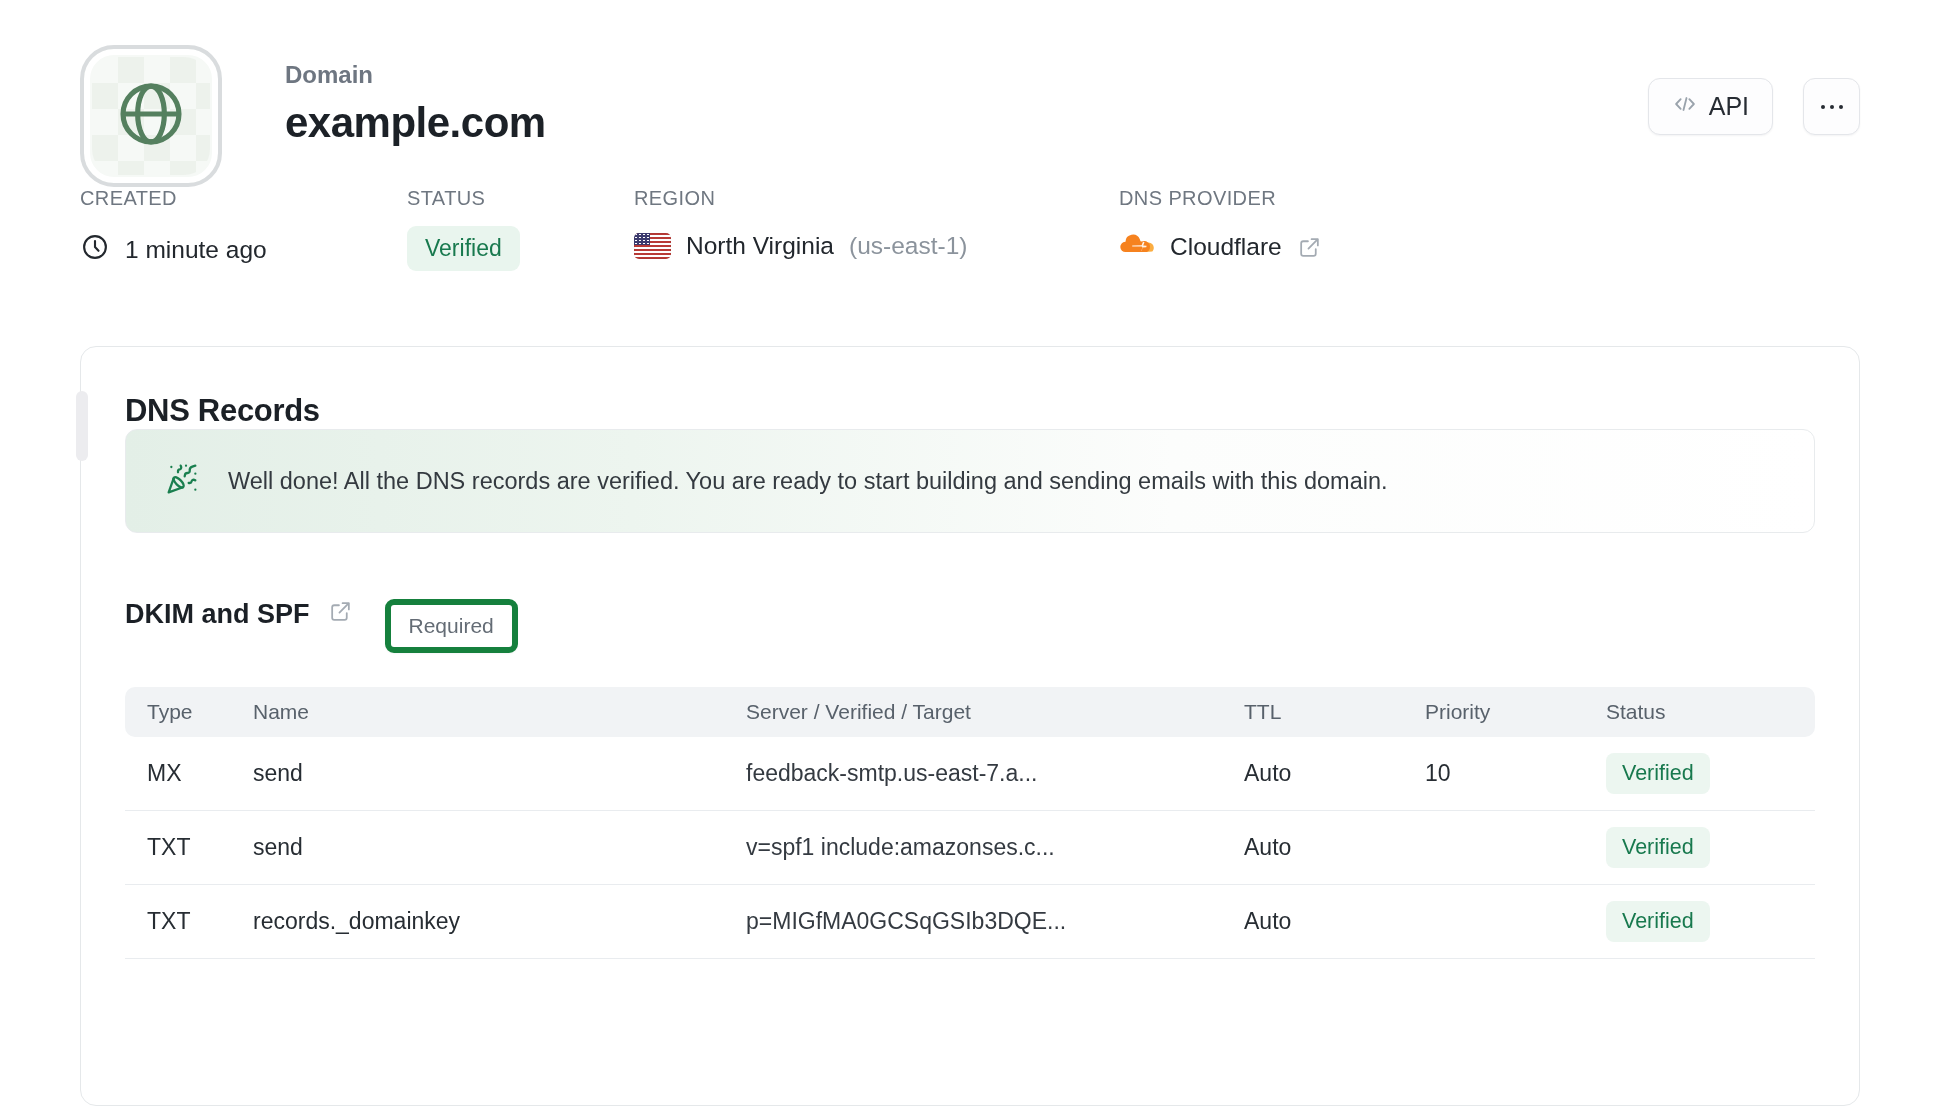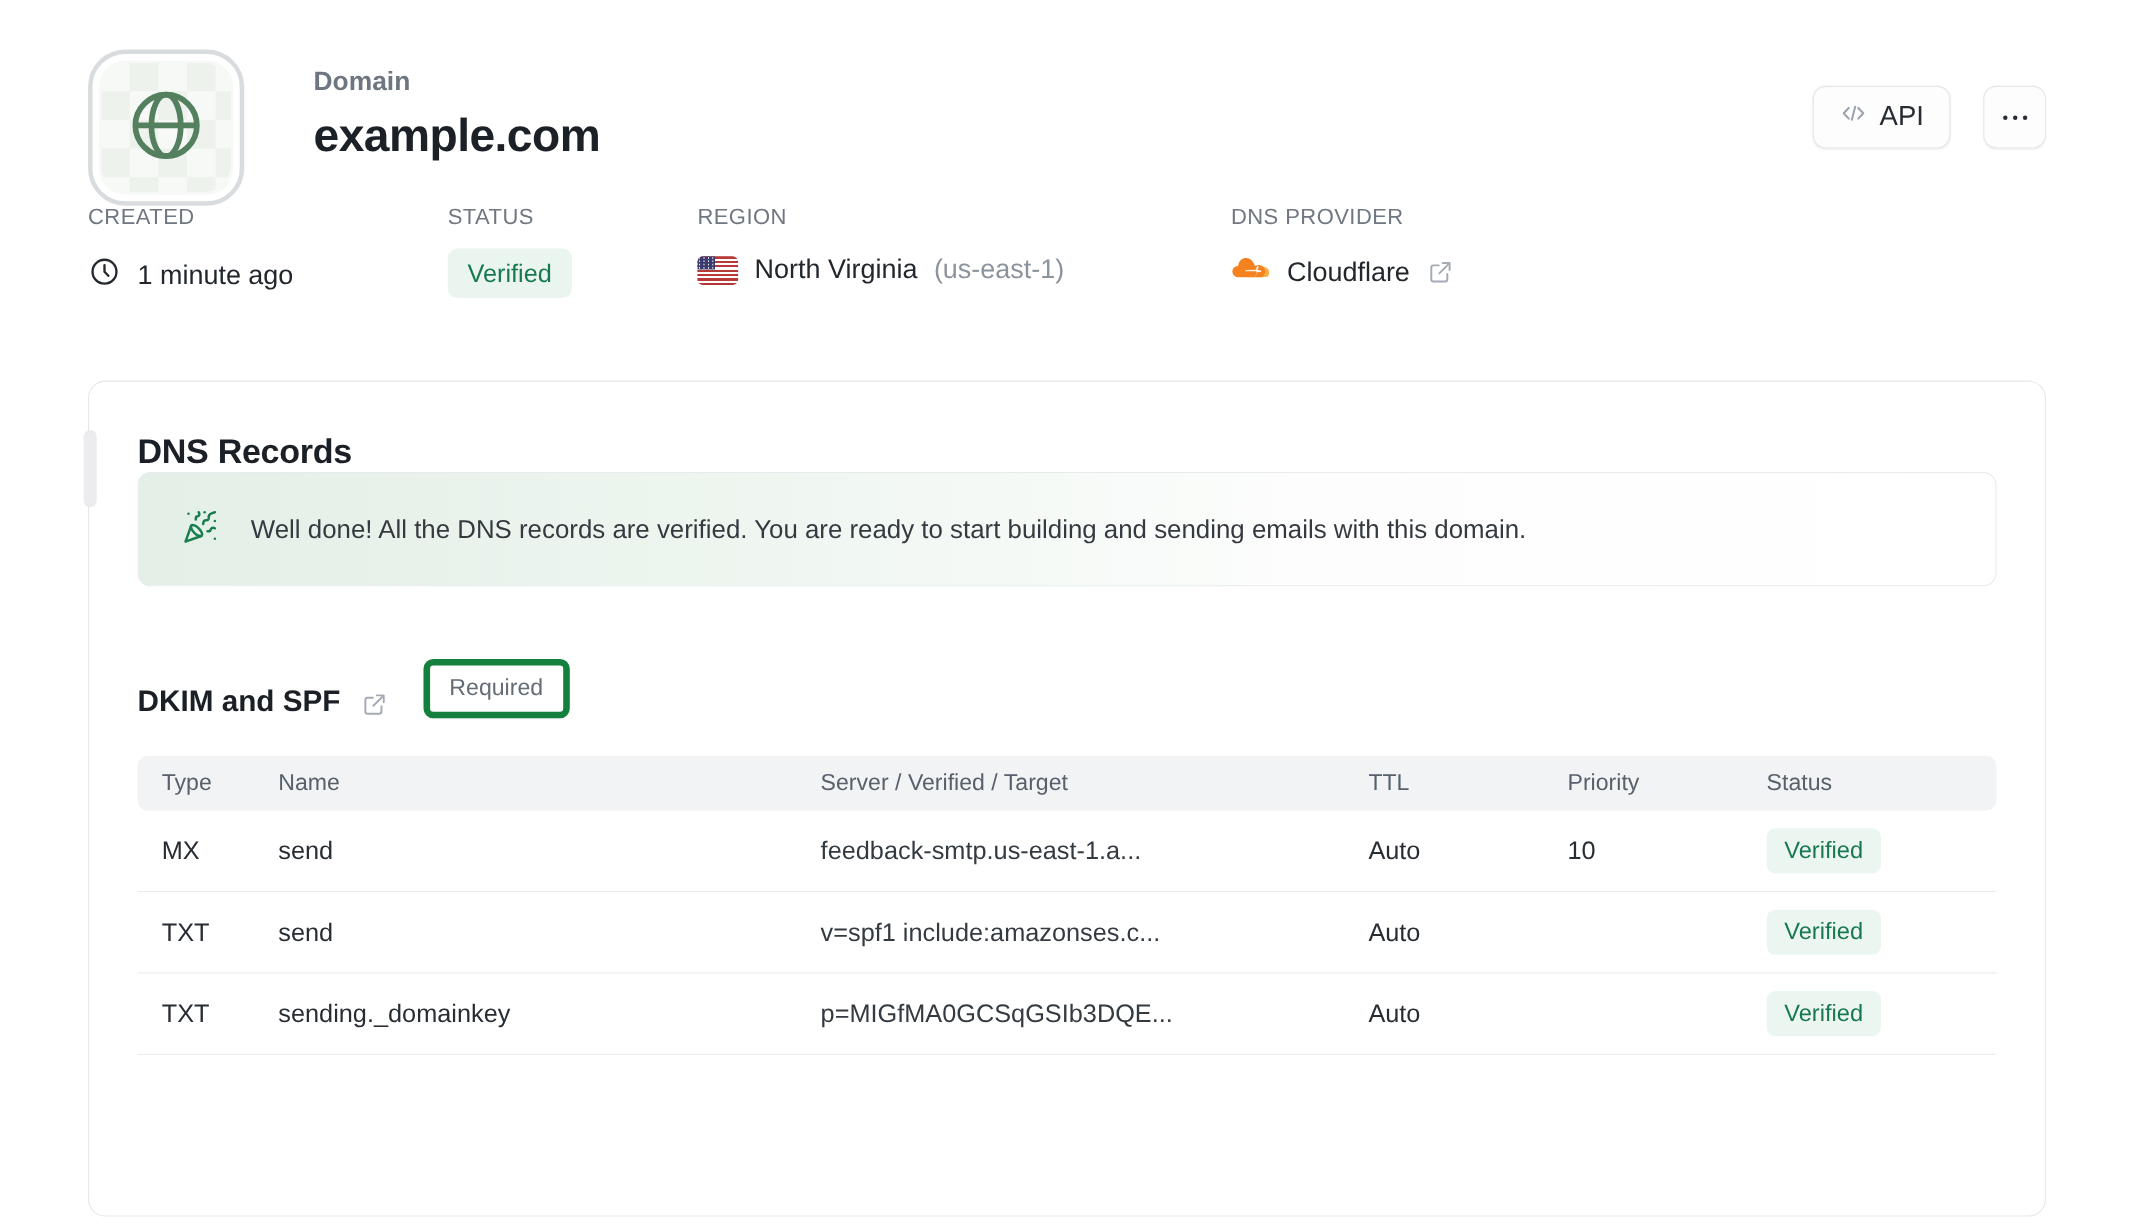--- a/index.html
+++ b/index.html
@@ -72,21 +72,21 @@
   }
   .card-title { font-size:31px; font-weight:700; color:#1b2026; letter-spacing:-.3px; }
 
   .banner {
     height:104px; border:1px solid #e8ebed; border-radius:12px;
     display:flex; align-items:center; gap:30px; padding:0 40px;
     background:linear-gradient(90deg,#e3efe7 0%,#edf5ef 30%,#fcfdfc 62%,#ffffff 100%);
   }
   .banner-text { font-size:23.5px; color:#343a40; }
 
-  .section-head { margin-top:66px; display:flex; align-items:flex-end; gap:18px; }
+  .section-head { margin-top:66px; display:flex; align-items:flex-start; gap:18px; }
   .section-title { font-size:27px; font-weight:700; color:#1b2026; }
   .required-pill {
     margin-left:14px; border:6px solid #15803d; border-radius:9px; background:#fff;
     box-shadow:0 1px 2px rgba(16,24,40,.04);
     font-size:21px; color:#646c75; padding:9px 18px;
   }
 
   .tbl { margin-top:34px; }
   .tbl-grid { display:grid; grid-template-columns:128px 493px 498px 181px 181px 1fr; align-items:center; }
   .tbl-head {
@@ -237,38 +237,38 @@
         <div>Name</div>
         <div>Server / Verified / Target</div>
         <div>TTL</div>
         <div>Priority</div>
         <div>Status</div>
       </div>
 
       <div class="tbl-grid tbl-row">
         <div class="cell-first">MX</div>
         <div>send</div>
-        <div class="cell-content">feedback-smtp.us-east-1.a...</div>
+        <div class="cell-content">feedback-smtp.us-east-7.a...</div>
         <div>Auto</div>
         <div>10</div>
         <div><span class="row-badge">Verified</span></div>
       </div>
 
       <div class="tbl-grid tbl-row">
         <div class="cell-first">TXT</div>
         <div>send</div>
         <div class="cell-content">v=spf1 include:amazonses.c...</div>
         <div>Auto</div>
         <div></div>
         <div><span class="row-badge">Verified</span></div>
       </div>
 
       <div class="tbl-grid tbl-row">
         <div class="cell-first">TXT</div>
-        <div>sending._domainkey</div>
+        <div>records._domainkey</div>
         <div class="cell-content">p=MIGfMA0GCSqGSIb3DQE...</div>
         <div>Auto</div>
         <div></div>
         <div><span class="row-badge">Verified</span></div>
       </div>
     </div>
   </div>
 </div>
 
 </body></html>

